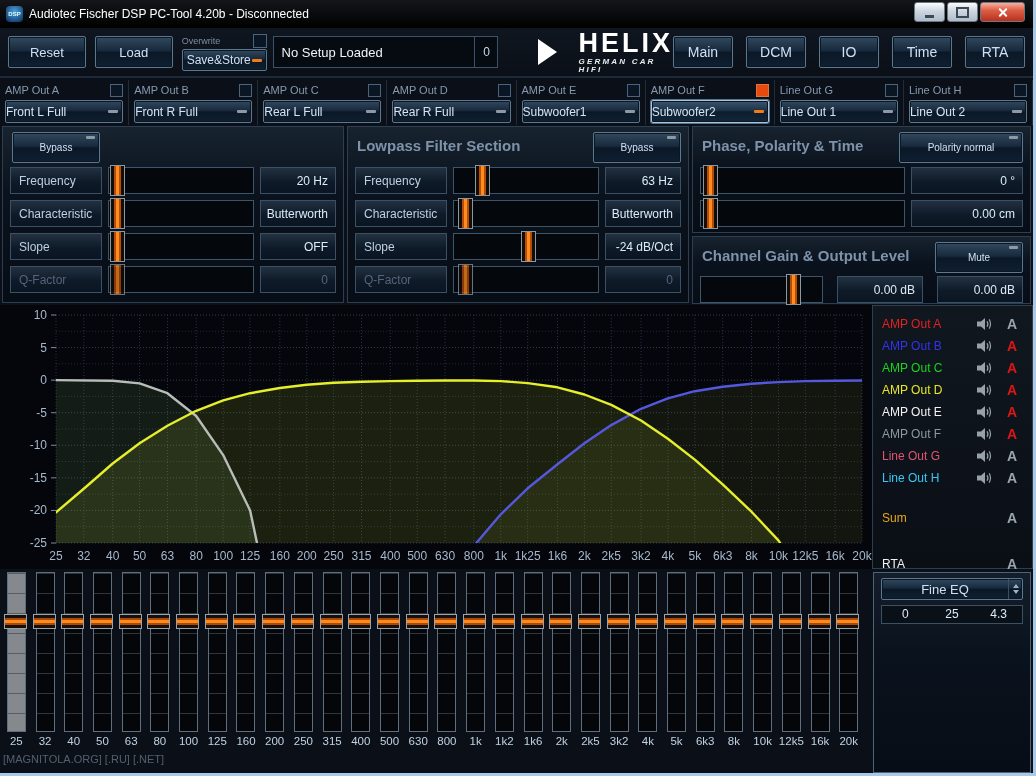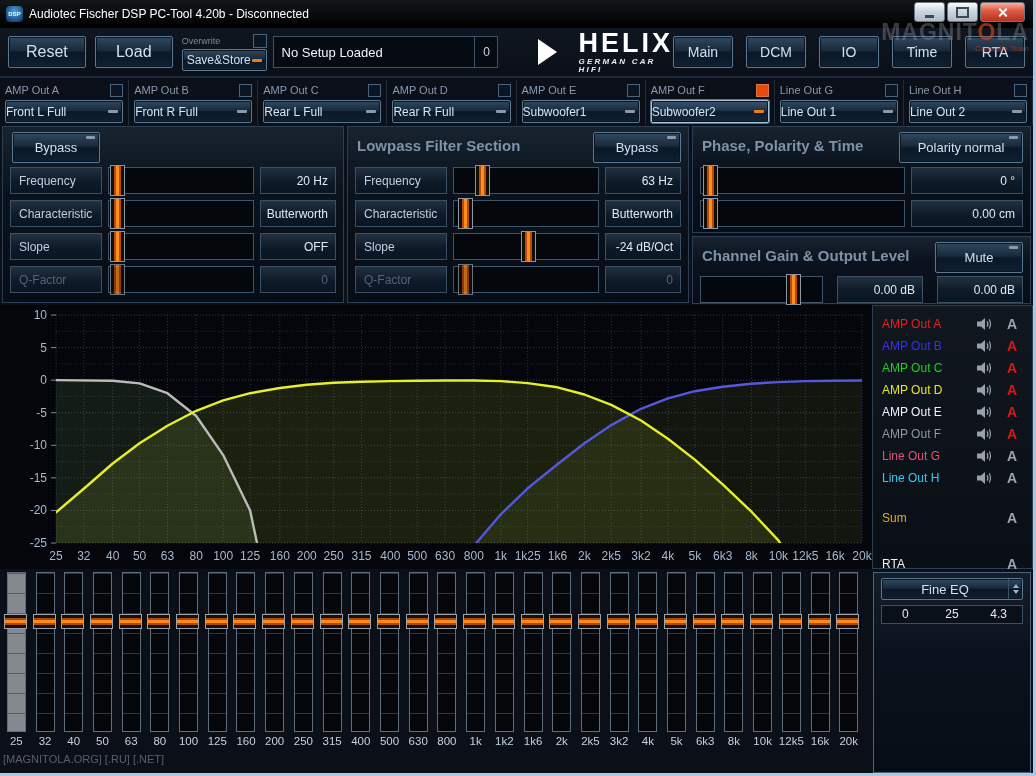--- a/index.html
+++ b/index.html
@@ -23,21 +23,21 @@
   .glyph-close::before{transform:rotate(45deg);} .glyph-close::after{transform:rotate(-45deg);}
   
   .btn{background:linear-gradient(180deg,#33495e,#182a3d 45%,#0a1726 52%,#102031);
     border:1px solid #5a7890;border-radius:2px;color:#cfe0f2;
     box-shadow:inset 0 0 0 1px #0a1622;display:flex;align-items:center;justify-content:center;position:relative;}
   .dash{width:10px;height:3px;background:#8d99a4;border-radius:1px;}
   .dash.orange{background:#f27c14;}
   
   .toolbar{height:48px;background:linear-gradient(180deg,#10161f,#0a0f18);border-bottom:2px solid #1d2a3a;
     display:flex;align-items:center;padding:0 8px;position:relative;}
-  .tbtn{width:84px;height:30px;font-size:16px;margin-right:9px;}
+  .tbtn{width:84px;height:30px;font-size:13px;margin-right:9px;}
   .ow-group{width:94px;margin-right:6px;display:flex;flex-direction:column;}
   .ow-top{display:flex;align-items:center;justify-content:space-between;height:16px;}
   .ow-label{font-size:9px;color:#7b8da3;}
   .checkbox{width:12px;height:12px;border:1px solid #4a6480;background:#0a1624;}
   .checkbox.checked{background:#e8490f;border-color:#d8763c;}
   .savestore{height:20px;font-size:12px;justify-content:space-between;padding:0 4px;}
   .setup-field{width:248px;height:30px;background:#060b12;border:1px solid #3c526a;display:flex;align-items:stretch;margin-right:4px;}
   .setup-text{flex:1;display:flex;align-items:center;padding-left:8px;color:#eef4fa;font-size:13px;}
   .setup-count{width:22px;border-left:1px solid #3c526a;display:flex;align-items:center;justify-content:center;color:#c8d8e8;font-size:12px;}
   .brand{display:flex;align-items:center;margin-left:36px;gap:16px;}
@@ -59,21 +59,21 @@
   .tab-btn.selected{border-color:#a9c4da;box-shadow:inset 0 0 0 1px #0a1622,0 0 0 1px #54748e;
     background:linear-gradient(180deg,#3c566e,#1d3247 45%,#0d1d30 52%,#142638);}
   
   .sections{height:180px;display:flex;background:#0a0f18;gap:3px;padding:1px 2px 2px 2px;box-sizing:border-box;}
   .section{background:linear-gradient(180deg,#17232f,#0a121d 38%,#070d16);border:1px solid #2c3e52;box-sizing:border-box;}
   .sec-hp,.sec-lp{width:342px;}
   .right-col{flex:1;display:flex;flex-direction:column;gap:3px;}
   .sec-phase{height:107px;} .sec-gain{flex:1;}
   .sec-head{display:flex;align-items:flex-start;justify-content:space-between;padding:5px 7px 3px 9px;}
   .sec-title{font-size:15px;font-weight:bold;color:#7e92aa;padding-top:5px;}
-  .sec-btn{width:86px;height:29px;font-size:13px;}
+  .sec-btn{width:86px;height:29px;font-size:10px;}
   .sec-btn .dash{position:absolute;top:3px;right:4px;width:9px;}
   .sec-btn.wide{width:122px;}
   .sec-rows{padding:1px 7px;}
   .frow{display:flex;gap:6px;height:27px;margin-bottom:6px;}
   .row-label,.row-value{background:linear-gradient(180deg,#223141,#0e1a28 55%,#0a1522);border:1px solid #3b5064;
     color:#bed0e2;font-size:12px;display:flex;align-items:center;box-sizing:border-box;}
   .row-label{width:92px;padding-left:8px;}
   .row-value{width:76px;justify-content:flex-end;padding-right:7px;color:#dcebf8;}
   .row-slider{flex:1;background:#04070c;border:1px solid #3e5468;position:relative;box-sizing:border-box;}
   .row-handle{position:absolute;top:-3px;width:15px;height:31px;border:1px solid #8a98a6;box-sizing:border-box;
@@ -791,19 +791,15 @@
         </span>
       </div>
       <div class="fe-values">
           <span>0</span>
           <span>25</span>
           <span>4.3</span>
         </div>
     </div>
   </div>
 
-  <div class="wm-top">
-    <div class="wm-big">MAGNIT<span class="o">O</span>LA</div>
-    <div class="wm-sub">Caraudio Team</div>
-  </div>
   <div class="wm-bot">[MAGNITOLA.ORG] [.RU] [.NET]</div>
 
 </div>
 
 </body></html>

